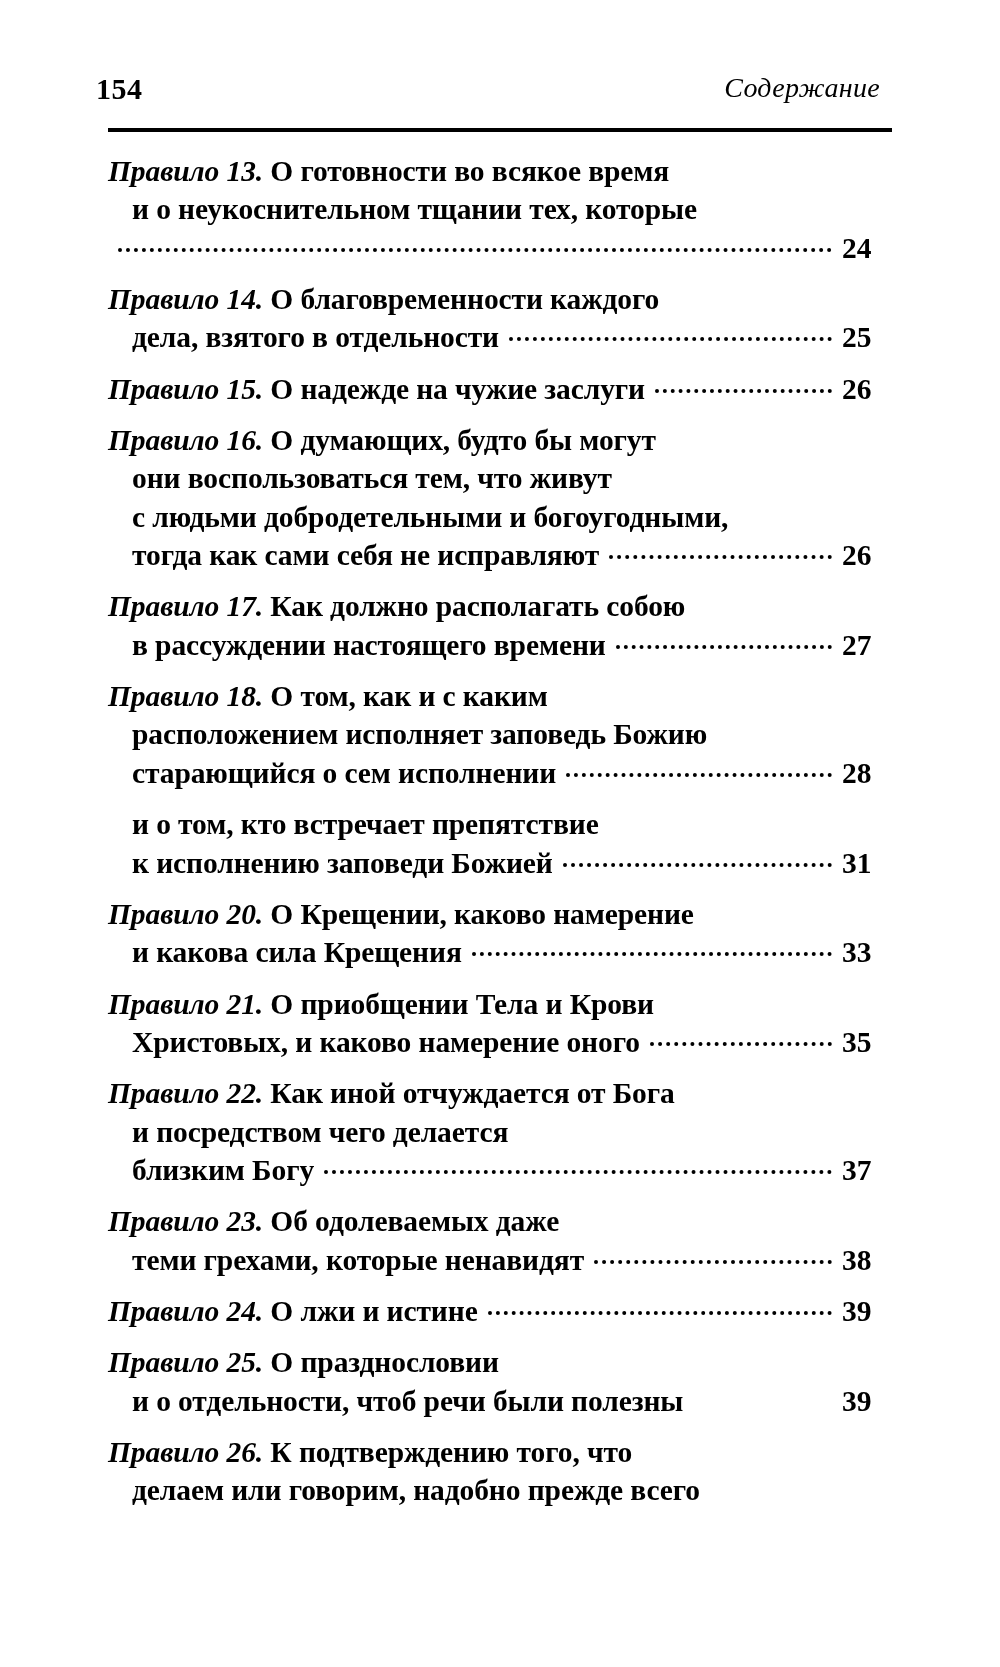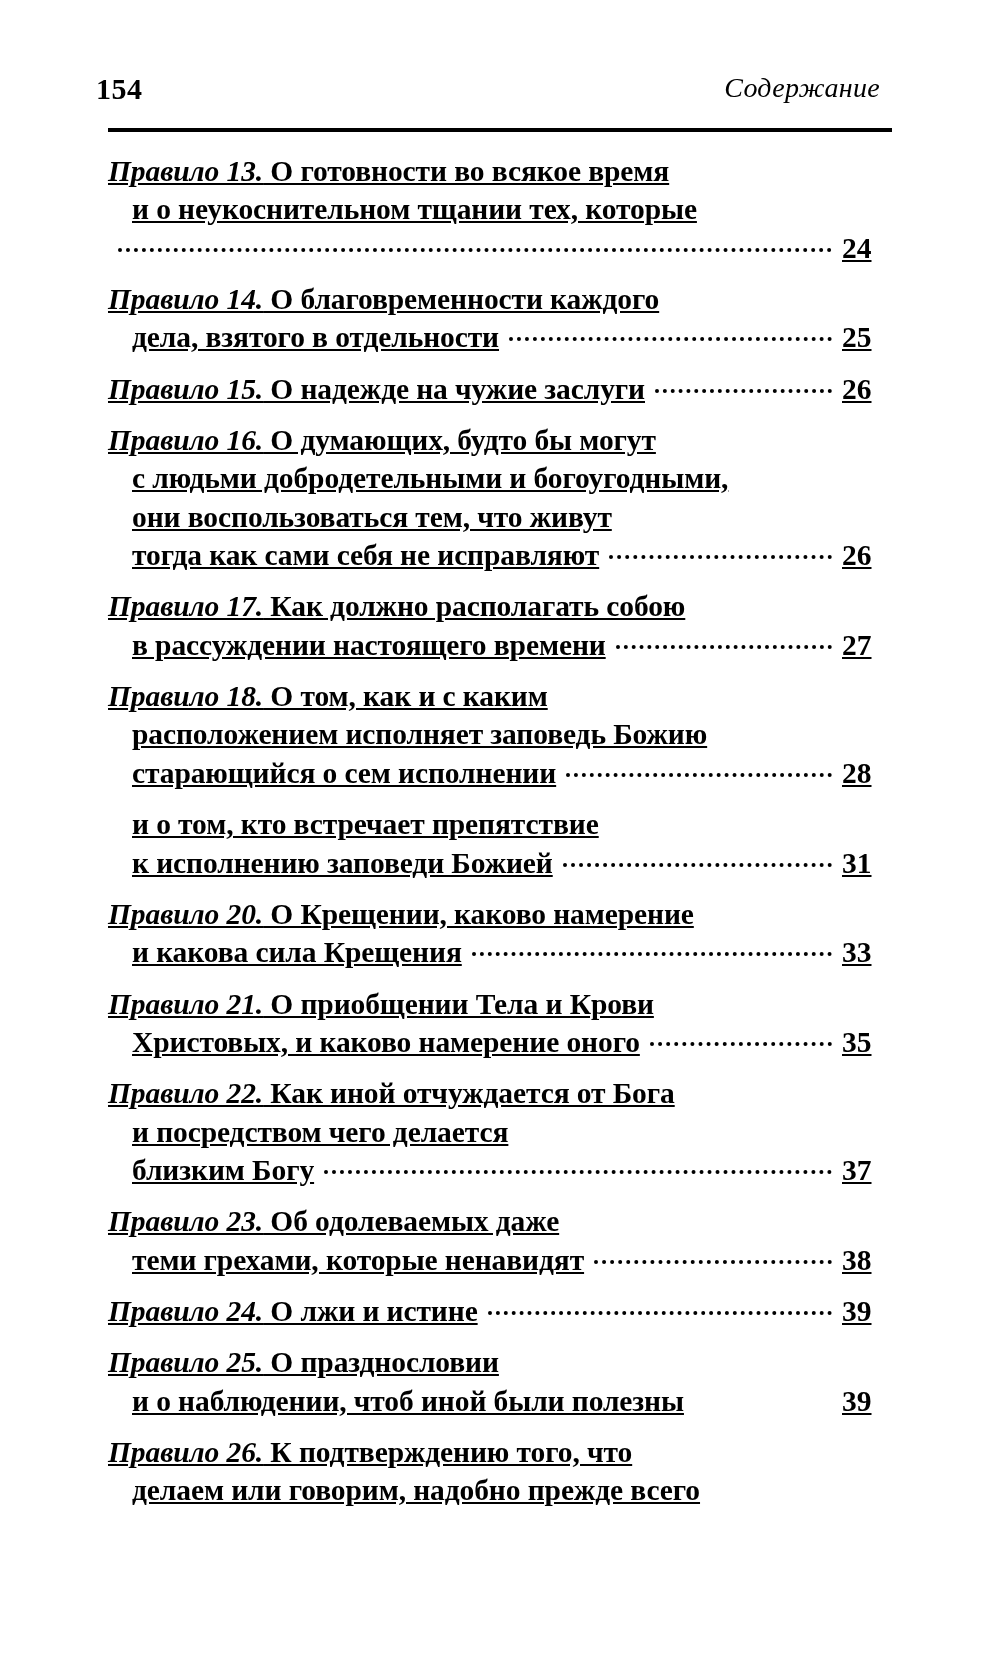--- a/index.html
+++ b/index.html
@@ -65,21 +65,20 @@
   }
   .entry {
     margin: 0 0 13px 0;
     position: relative;
   }
   .line {
     display: flex;
     align-items: baseline;
     width: 790px;
     line-height: 1.30;
-    text-decoration: underline;
   }
   .txt {
     font-family: "Liberation Serif", serif;
     font-size: 29.5px;
     font-weight: 700;
     white-space: pre;
     letter-spacing: -0.1px;
   }
   .rule-label {
     font-style: italic;
@@ -160,30 +159,30 @@
           <span class="pagenum">26</span>
         </div>
       </div>
       <div class="entry">
         <div class="line">
           <span class="txt"><span class="rule-label">Правило 16.</span><span> О думающих, будто бы могут</span></span>
           <span class="leader none"></span>
           <span class="pagenum"></span>
         </div>
         <div class="line ">
+          <span class="txt indent"><span>они воспользоваться тем, что живут</span></span>
+          <span class="leader none"></span>
+          <span class="pagenum"></span>
+        </div>
+        <div class="line ">
           <span class="txt indent"><span>с людьми добродетельными и богоугодными,</span></span>
           <span class="leader none"></span>
           <span class="pagenum"></span>
         </div>
         <div class="line ">
-          <span class="txt indent"><span>они воспользоваться тем, что живут</span></span>
-          <span class="leader none"></span>
-          <span class="pagenum"></span>
-        </div>
-        <div class="line ">
           <span class="txt indent"><span>тогда как сами себя не исправляют</span></span>
           <span class="leader"></span>
           <span class="pagenum">26</span>
         </div>
       </div>
       <div class="entry">
         <div class="line">
           <span class="txt"><span class="rule-label">Правило 17.</span><span> Как должно располагать собою</span></span>
           <span class="leader none"></span>
           <span class="pagenum"></span>
@@ -283,21 +282,21 @@
           <span class="pagenum">39</span>
         </div>
       </div>
       <div class="entry">
         <div class="line">
           <span class="txt"><span class="rule-label">Правило 25.</span><span> О празднословии</span></span>
           <span class="leader none"></span>
           <span class="pagenum"></span>
         </div>
         <div class="line ">
-          <span class="txt indent"><span>и о наблюдении, чтоб иной были полезны</span></span>
+          <span class="txt indent"><span>и о отдельности, чтоб речи были полезны</span></span>
           <span class="leader none"></span>
           <span class="pagenum">39</span>
         </div>
       </div>
       <div class="entry">
         <div class="line">
           <span class="txt"><span class="rule-label">Правило 26.</span><span> К подтверждению того, что</span></span>
           <span class="leader none"></span>
           <span class="pagenum"></span>
         </div>

